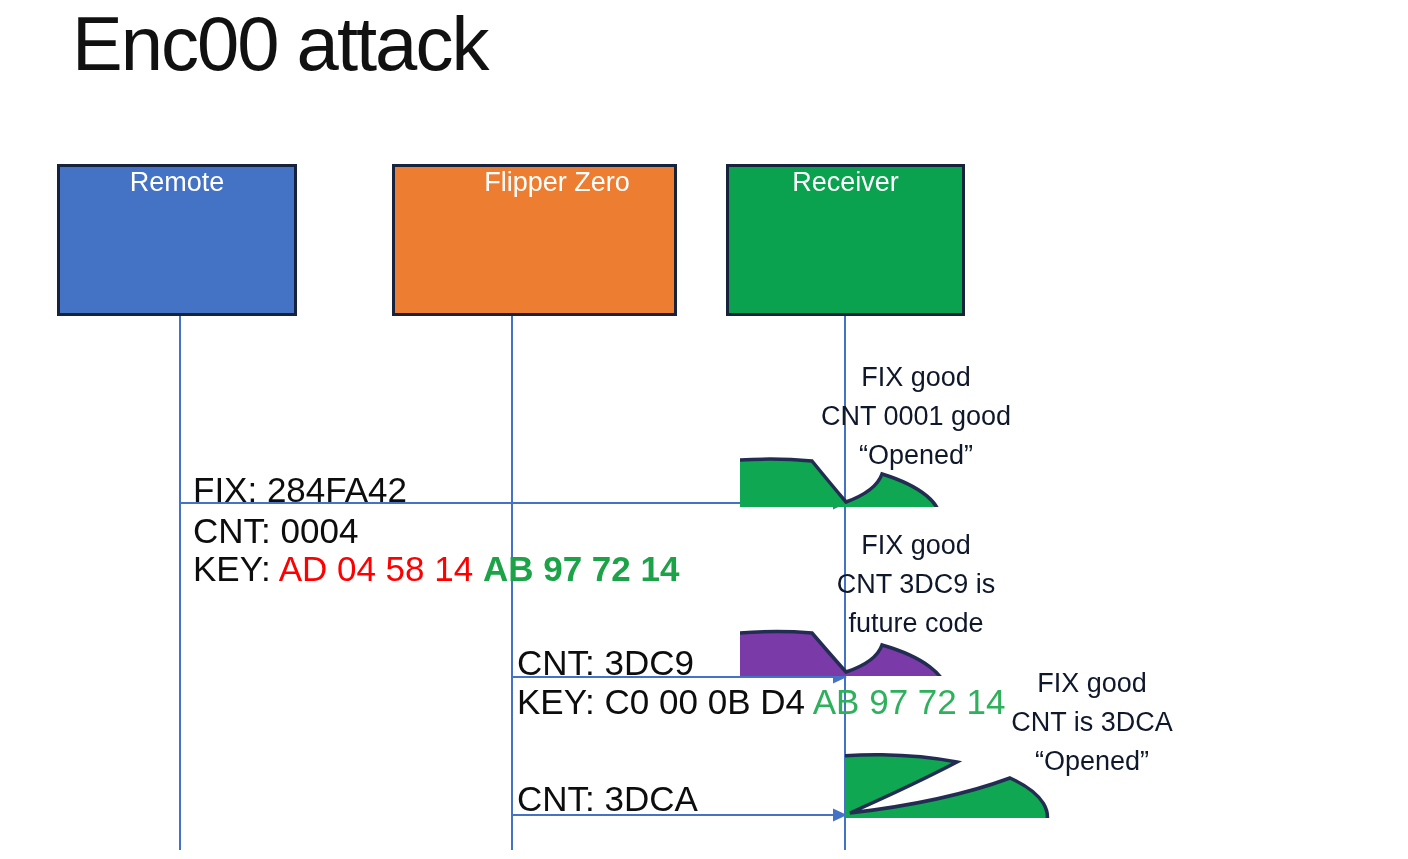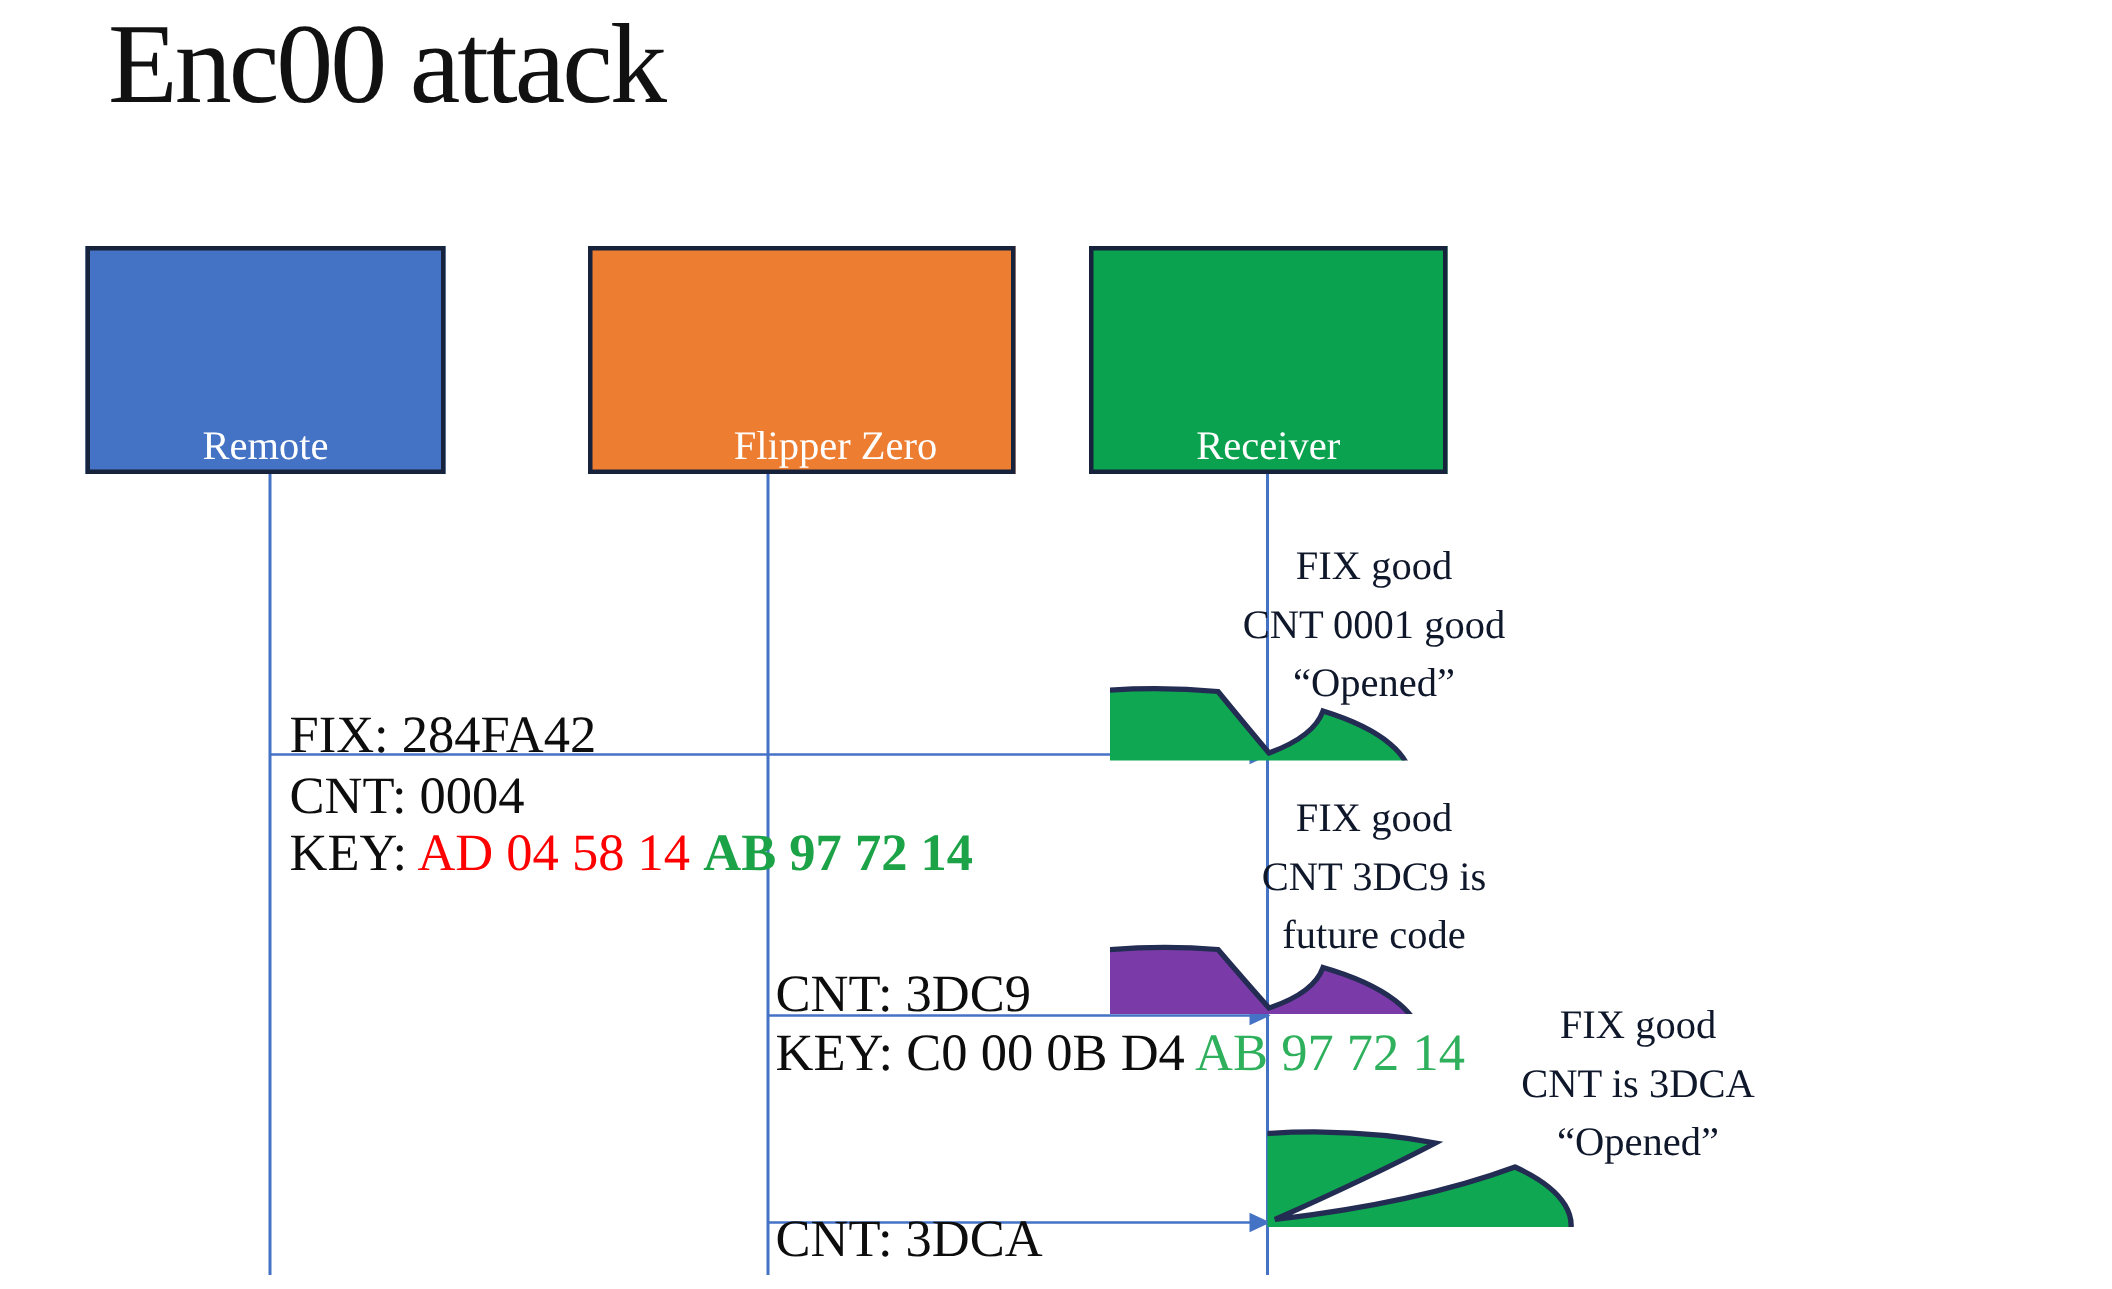--- a/index.html
+++ b/index.html
@@ -1,27 +1,27 @@
 <!DOCTYPE html>
 <html><head>
 <meta charset="utf-8">
 <style>
   html,body{margin:0;padding:0;background:#ffffff;}
   #slide{
     position:relative;width:1408px;height:859px;background:#ffffff;overflow:hidden;
-    font-family:Liberation Serif, serif;
+    font-family:Liberation Sans, sans-serif;
     border-radius:19px;
   }
   .title{
     position:absolute;left:72px;top:0px;
     font-size:76px;font-weight:200;letter-spacing:-2px;color:#111111;
   }
   .actor{
     position:absolute;top:164px;height:146px;width:234px;
-    border:3px solid #17233D;display:flex;align-items:flex-end;justify-content:center;
+    border:3px solid #17233D;display:flex;align-items:flex-start;justify-content:center;
     color:#ffffff;font-size:27px;
   }
   .actor-remote{left:57px;}
   .actor-flipper{left:392px;}
   .actor-receiver{left:726px;width:233px;}
   .lifeline{
     position:absolute;top:316px;height:534px;width:2px;background:#4472C4;z-index:1;
   }
   .ll-remote{left:179px;}
   .ll-flipper{left:511px;}
@@ -72,21 +72,21 @@
     <polygon points="833,808.5 847,815 833,821.5" fill="#4472C4"></polygon>
   </svg>
 
   <div class="msg" style="left:193px;top:470px;">FIX: 284FA42</div>
   <div class="msg" style="left:193px;top:511px;">CNT: 0004</div>
   <div class="msg" style="left:193px;top:549px;"><span>KEY: </span><span class="key-red">AD 04 58 14 </span><span class="key-green-bold">AB 97 72 14</span></div>
 
   <div class="msg" style="left:517px;top:643px;">CNT: 3DC9</div>
   <div class="msg" style="left:517px;top:682px;"><span>KEY: C0 00 0B D4 </span><span class="key-green">AB 97 72 14</span></div>
 
-  <div class="msg" style="left:517px;top:779px;margin-top:27px;">CNT: 3DCA</div>
+  <div class="msg" style="left:517px;top:779px;">CNT: 3DCA</div>
 
   <svg class="bubble" style="left:740px;top:351px;" width="352" height="156" viewBox="0 0 352 156">
     <path d="M72,110 A170,60 0 1 0 142,123 Q136,140 106,151 Q90,132 72,110 Z" stroke="#232C52" stroke-width="3.5" fill="#0FA751"></path>
   </svg>
   <div class="bubble-text bt1">
     <div>FIX good</div>
     <div>CNT 0001 good</div>
     <div>“Opened”</div>
   </div>
 

